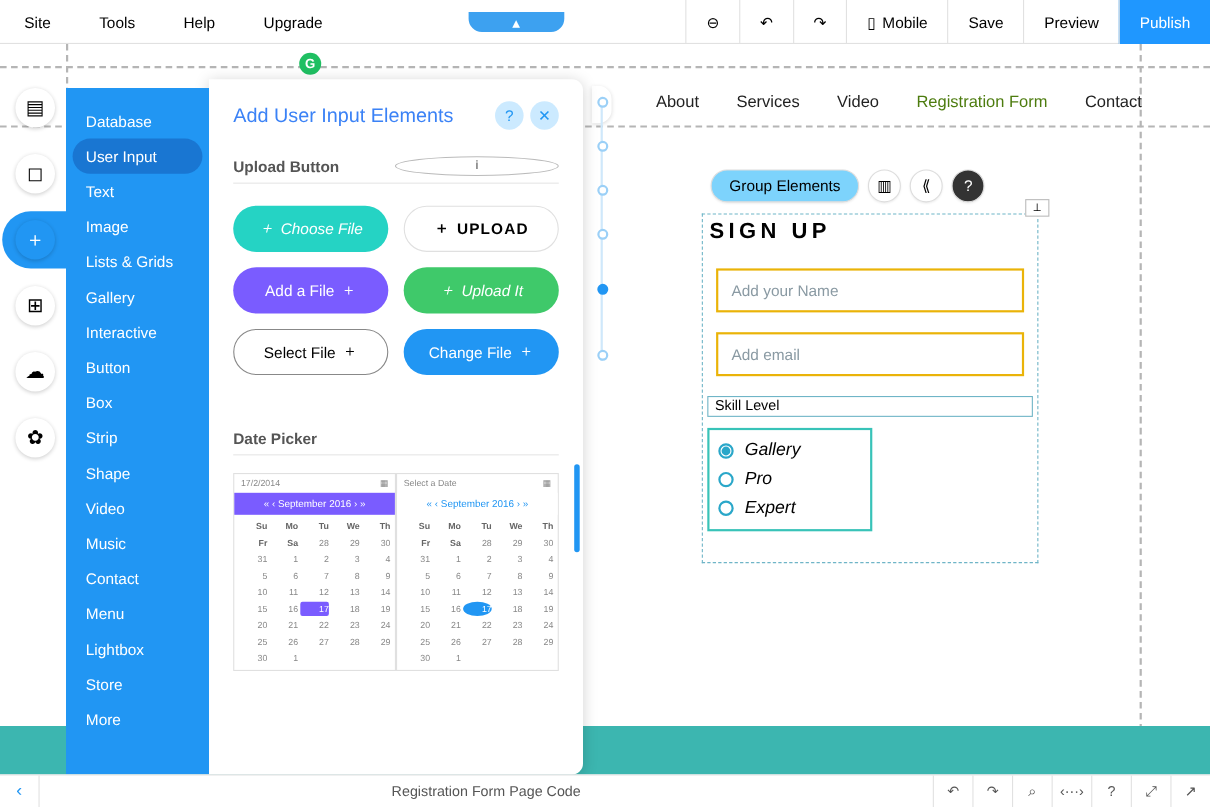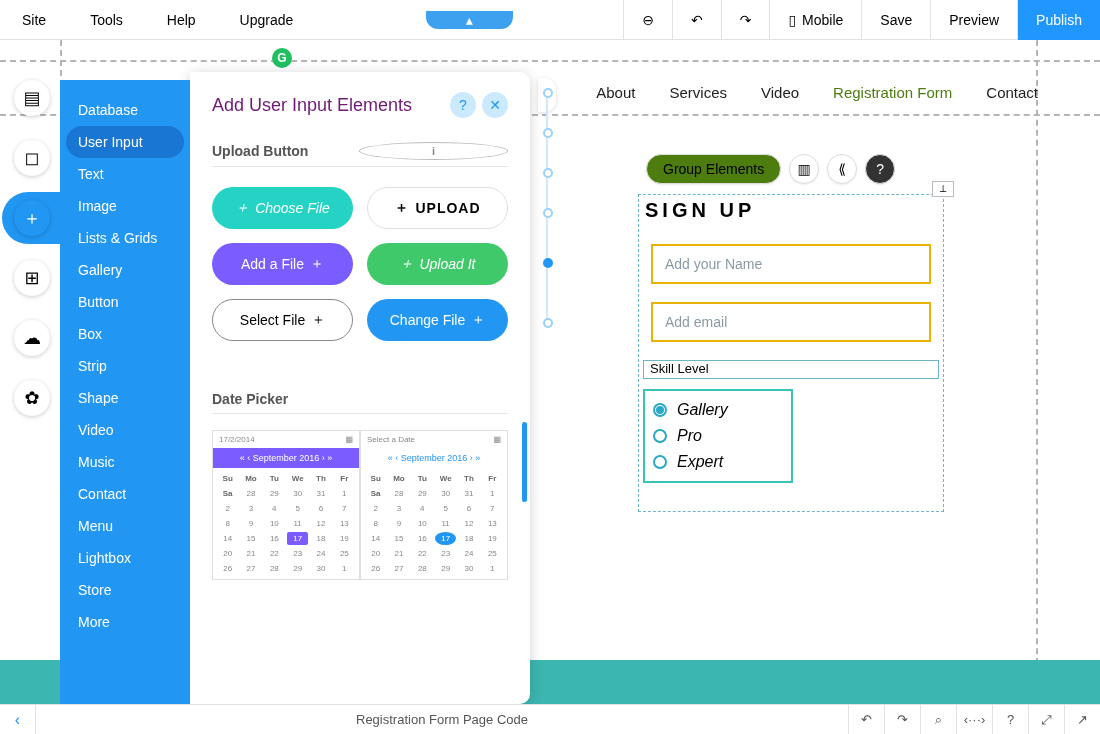--- a/index.html
+++ b/index.html
@@ -27,21 +27,21 @@
 .rail-btn.plus::before { content:""; position:absolute; left:-12px; top:-8px; width:60px; height:52px; background:#2196f3; border-radius:26px 0 0 26px; z-index:-1; }
 
 
 .cat-sidebar { position: absolute; left: 60px; top: 80px; width: 130px; bottom: 30px; background: #2196f3; color: #fff; padding: 14px 0; z-index: 10; font-size: 14px; }
 .cat-item { padding: 8px 18px; cursor: pointer; }
 .cat-item.active { background: #1976d2; border-radius: 20px; margin: 0 6px; padding: 8px 12px; }
 
 
 .panel { position: absolute; left: 190px; top: 72px; width: 340px; bottom: 30px; background: #fff; box-shadow: 0 2px 14px rgba(0,0,0,.18); border-radius: 0 10px 10px 0; z-index: 9; overflow: hidden; }
 .panel-head { padding: 20px 22px 14px; display: flex; align-items: center; }
-.panel-head h2 { font-size: 18px; font-weight: 400; color: #701a75; flex: 1; }
+.panel-head h2 { font-size: 18px; font-weight: 400; color: #3b82f6; flex: 1; }
 .round-btn { width: 26px; height: 26px; border-radius: 50%; display: inline-flex; align-items: center; justify-content: center; margin-left: 6px; font-size: 14px; cursor: pointer; }
 .help-btn { background: #cceaff; color: #2196f3; }
 .close-btn { background: #cceaff; color: #2196f3; }
 .panel-section { padding: 10px 22px 0; }
 .section-title { font-size: 14px; color: #555; display: flex; align-items: center; padding-bottom: 6px; border-bottom: 1px solid #e6e6e6; }
 .section-title span { flex: 1; font-weight: bold; }
 .info-icon { width: 18px; height: 18px; border: 1px solid #bbb; border-radius: 50%; font-size: 11px; display: inline-flex; align-items: center; justify-content: center; color: #888; }
 .btn-grid { display: grid; grid-template-columns: 1fr 1fr; gap: 14px; padding: 20px 0; }
 .el-btn { height: 42px; border-radius: 22px; display: flex; align-items: center; justify-content: center; font-size: 14px; cursor: pointer; gap: 6px; font-style: italic; }
 .btn-teal { background: #25d3c4; color: #fff; }
@@ -50,42 +50,42 @@
 .btn-green { background: #3fc96a; color: #fff; }
 .btn-outline { background: #fff; border: 1px solid #888; font-style: normal; }
 .btn-blue { background: #2196f3; color: #fff; font-style: normal; }
 
 .date-preview { display: flex; padding-top: 16px; }
 .cal { flex: 1; border: 1px solid #e0e0e0; font-size: 8px; }
 .cal-top { padding: 4px 6px; display: flex; justify-content: space-between; color: #888; }
 .cal-head { padding: 5px; color: #fff; text-align: center; font-size: 9px; }
 .cal-head.purple { background: #7a5cff; }
 .cal-head.white { background: #fff; color: #2196f3; }
-.cal-grid { display: grid; grid-template-columns: repeat(6, 1fr); gap: 2px; padding: 4px; text-align: center; color: #888; }
+.cal-grid { display: grid; grid-template-columns: repeat(5, 1fr); gap: 2px; padding: 4px; text-align: right; color: #888; }
 .cal-grid span { padding: 2px 0; }
 .cal-grid .hd { font-weight: 700; color: #666; }
 .cal-grid .sel-p { background: #7a5cff; color: #fff; border-radius: 2px; }
 .cal-grid .sel-b { background: #2196f3; color: #fff; border-radius: 50%; }
 
 .scroll-thumb { position: absolute; right: 3px; top: 350px; width: 5px; height: 80px; background: #2196f3; border-radius: 3px; }
 
 
 .steps { position: absolute; left: 538px; top: 88px; width: 28px; z-index: 8; }
 .steps-tab { position: absolute; left: 0; top: -10px; width: 18px; height: 34px; background: #fff; border-radius: 0 12px 12px 0; box-shadow: 0 1px 4px rgba(0,0,0,.15); }
 .step-line { margin-left: 8px; border-left: 2px solid #cfe8fb; height: 240px; position: relative; }
 .step-dot { position: absolute; left: -5px; width: 10px; height: 10px; border-radius: 50%; background: #fff; border: 2px solid #9bd0f7; }
 .step-dot.active { background: #2196f3; border-color: #2196f3; }
 
 
 .site-nav { position: absolute; right: 62px; top: 84px; display: flex; gap: 34px; font-size: 15px; z-index: 3; color: #222; }
 .site-nav a.active { color: #4d7c0f; }
 
 
 .form-toolbar { position: absolute; top: 154px; left: 646px; display: flex; gap: 8px; z-index: 4; align-items: center; }
-.chip { background: #4d7c0f; border: 1px solid #ddd; border-radius: 18px; padding: 6px 16px; font-size: 14px; box-shadow: 0 1px 2px rgba(0,0,0,.08); }
+.chip { background: #7dd3fc; border: 1px solid #ddd; border-radius: 18px; padding: 6px 16px; font-size: 14px; box-shadow: 0 1px 2px rgba(0,0,0,.08); }
 .circ { width: 30px; height: 30px; border-radius: 50%; background: #fff; border: 1px solid #ddd; display: flex; align-items: center; justify-content: center; font-size: 14px; box-shadow: 0 1px 2px rgba(0,0,0,.08); }
 
 
 .form-sel { position: absolute; top: 194px; left: 638px; width: 306px; height: 318px; border: 1px dashed #6fb5c7; z-index: 3; }
 .form-sel .hdl { position: absolute; right: -11px; top: -14px; width: 22px; height: 16px; border: 1px solid #bbb; background: #fff; font-size: 10px; display: flex; align-items: center; justify-content: center; }
 .form-title { font-size: 20px; font-weight: 700; letter-spacing: 4px; padding: 4px 6px; }
 .f-input { margin: 18px 12px 0; border: 2px solid #eab308; padding: 10px 12px; color: #8a9aa3; font-size: 14px; background: #fff; }
 .skill-box { margin: 18px 4px 0; border: 1px solid #6fb5c7; padding: 0 6px 2px; font-size: 13px; }
 .radio-box { margin: 10px 4px 0; border: 2px solid #38c3b8; width: 150px; padding: 6px 8px; font-style: italic; font-family: Georgia, serif; }
 .radio-row { display: flex; align-items: center; gap: 10px; padding: 4px 0; }
@@ -148,20 +148,21 @@
   <div class="rail-btn">✿</div>
 </div>
 
 <div class="cat-sidebar">
   <div class="cat-item">Database</div>
   <div class="cat-item active">User Input</div>
   <div class="cat-item">Text</div>
   <div class="cat-item">Image</div>
   <div class="cat-item">Lists &amp; Grids</div>
   <div class="cat-item">Gallery</div>
+  <div class="cat-item">Interactive</div>
   <div class="cat-item">Button</div>
   <div class="cat-item">Box</div>
   <div class="cat-item">Strip</div>
   <div class="cat-item">Shape</div>
   <div class="cat-item">Video</div>
   <div class="cat-item">Music</div>
   <div class="cat-item">Contact</div>
   <div class="cat-item">Menu</div>
   <div class="cat-item">Lightbox</div>
   <div class="cat-item">Store</div>

